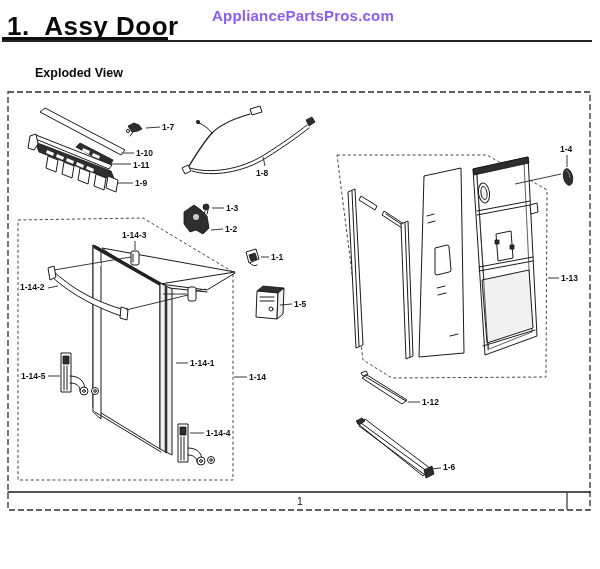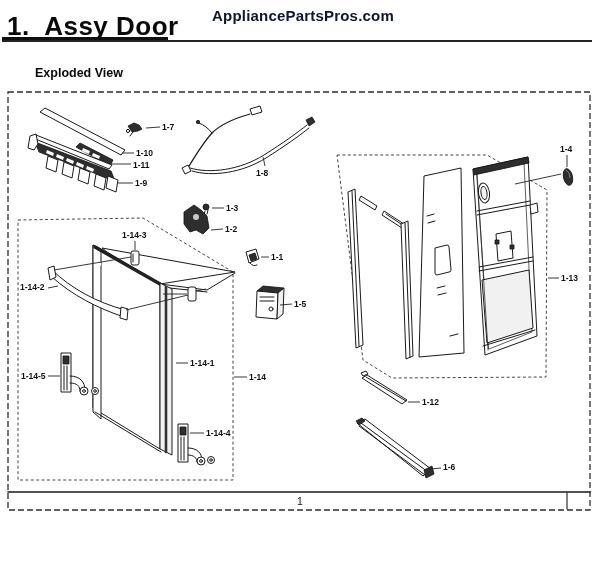--- a/index.html
+++ b/index.html
@@ -1,21 +1,21 @@
 <!DOCTYPE html>
 <html><head>
 <meta charset="utf-8">
 <style>
   html,body{margin:0;padding:0;background:#fff;}
   .page{position:relative;width:600px;height:569px;background:#ffffff;overflow:hidden;
         font-family:"Liberation Sans",sans-serif;color:#111;text-align:right;}
   .title{position:absolute;left:7px;top:11px;font-size:26px;font-weight:bold;
          letter-spacing:.5px;white-space:pre;color:#0a0a0a;}
   .watermark{position:absolute;left:212px;top:7px;font-size:15px;font-weight:bold;
-             color:#0f172a;letter-spacing:.2px;}
+             color:#8b5cf6;letter-spacing:.2px;}
   .rule-thick{position:absolute;left:2px;top:37px;width:166px;height:4px;background:#101010;}
   .rule-thin{position:absolute;left:2px;top:40px;width:590px;height:1.5px;background:#232323;}
   .section-label{position:absolute;left:7px;top:66px;font-size:12.5px;font-weight:bold;color:#0a0a0a;padding-left:28px;}
   svg.diagram{position:absolute;left:0;top:0;width:600px;height:569px;}
   svg .ln{stroke:#1a1a1a;stroke-width:1;fill:none;stroke-linecap:round;stroke-linejoin:round;}
   svg .w{stroke:#1a1a1a;stroke-width:1;fill:#ffffff;stroke-linejoin:round;}
   svg .lt{stroke:#1a1a1a;stroke-width:1;fill:#f1f1f1;stroke-linejoin:round;}
   svg .dk{stroke:#111;stroke-width:.8;fill:#2e2e2e;stroke-linejoin:round;}
   svg .ws{stroke:none;fill:#ffffff;}
   svg .ld{stroke:#222;stroke-width:.9;fill:none;}

